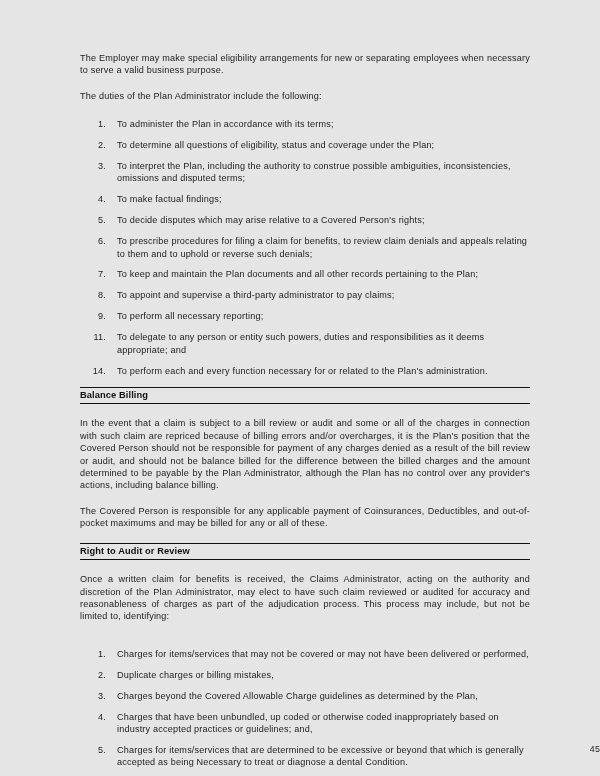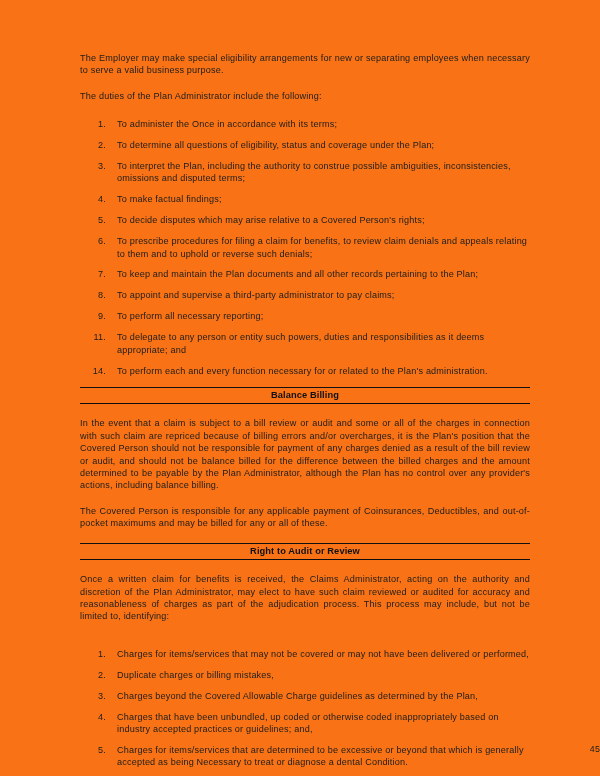--- a/index.html
+++ b/index.html
@@ -14,21 +14,21 @@
     background: #ffffff;
     font-family: "Liberation Sans", sans-serif;
     color: #1a1a1a;
     overflow: hidden;
   }
 
   .page {
     position: relative;
     width: 600px;
     height: 776px;
-    background: #f97316;
+    background: #e5e5e5;
     padding: 0;
   }
 
   .content {
     position: absolute;
     left: 80px;
     top: 52px;
     width: 450px;
   }
 
@@ -91,21 +91,20 @@
   .section-head {
     margin: 4px 0 13px 0;
     position: relative;
   }
   .section-head .rule-top {
     border-top: 1.15px solid #111;
     height: 0;
     width: 100%;
   }
   .section-head .head-inner {
-    text-align: center;
     font-size: 9.3px;
     font-weight: bold;
     line-height: 13px;
     padding: 1.5px 0 1px 0;
     color: #111;
     letter-spacing: 0.01em;
   }
   .section-head .rule-bottom {
     border-top: 1.6px solid #0d0d0d;
     height: 0;
@@ -130,21 +129,21 @@
 
   <div class="content">
 
     <p class="body-para">The Employer may make special eligibility arrangements for new or separating employees when necessary to serve a valid business purpose.</p>
 
     <p class="lead-in">The duties of the Plan Administrator include the following:</p>
 
     <ol class="num-list duties">
       <li class="j">
         <span class="num">1.</span>
-        <span class="txt">To administer the Once in accordance with its terms;</span>
+        <span class="txt">To administer the Plan in accordance with its terms;</span>
       </li>
       <li class="j">
         <span class="num">2.</span>
         <span class="txt">To determine all questions of eligibility, status and coverage under the Plan;</span>
       </li>
       <li class="j">
         <span class="num">3.</span>
         <span class="txt">To interpret the Plan, including the authority to construe possible ambiguities, inconsistencies, omissions and disputed terms;</span>
       </li>
       <li class="l">

